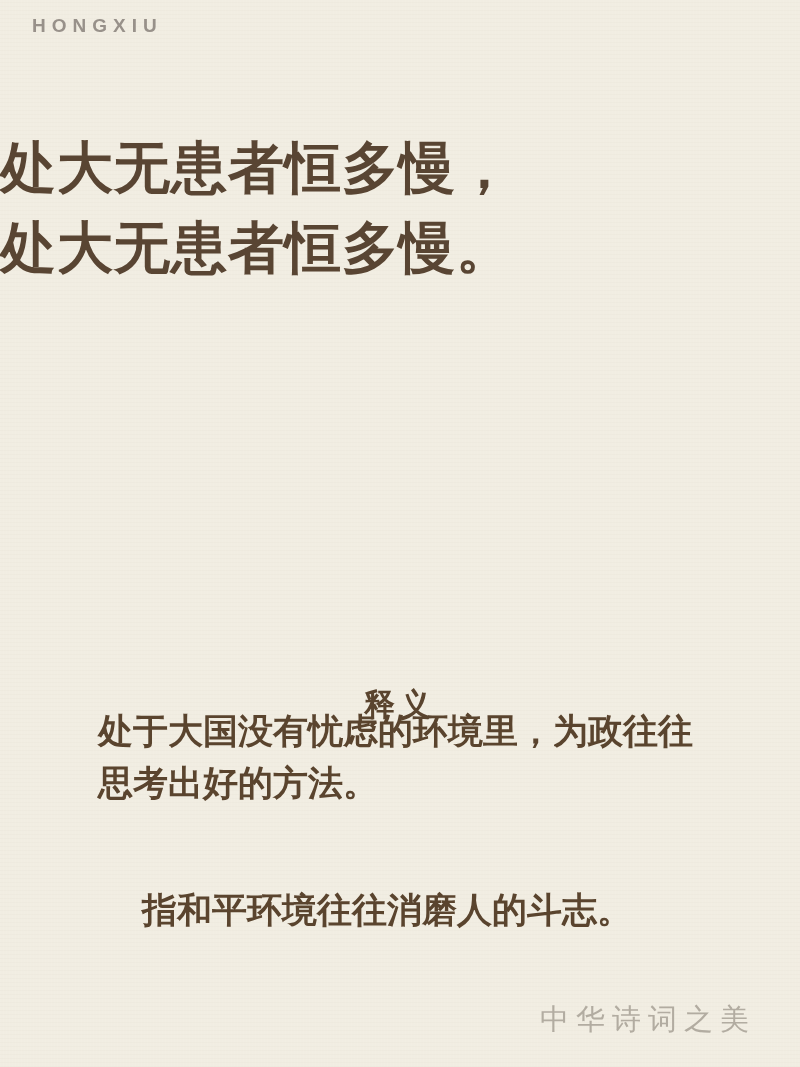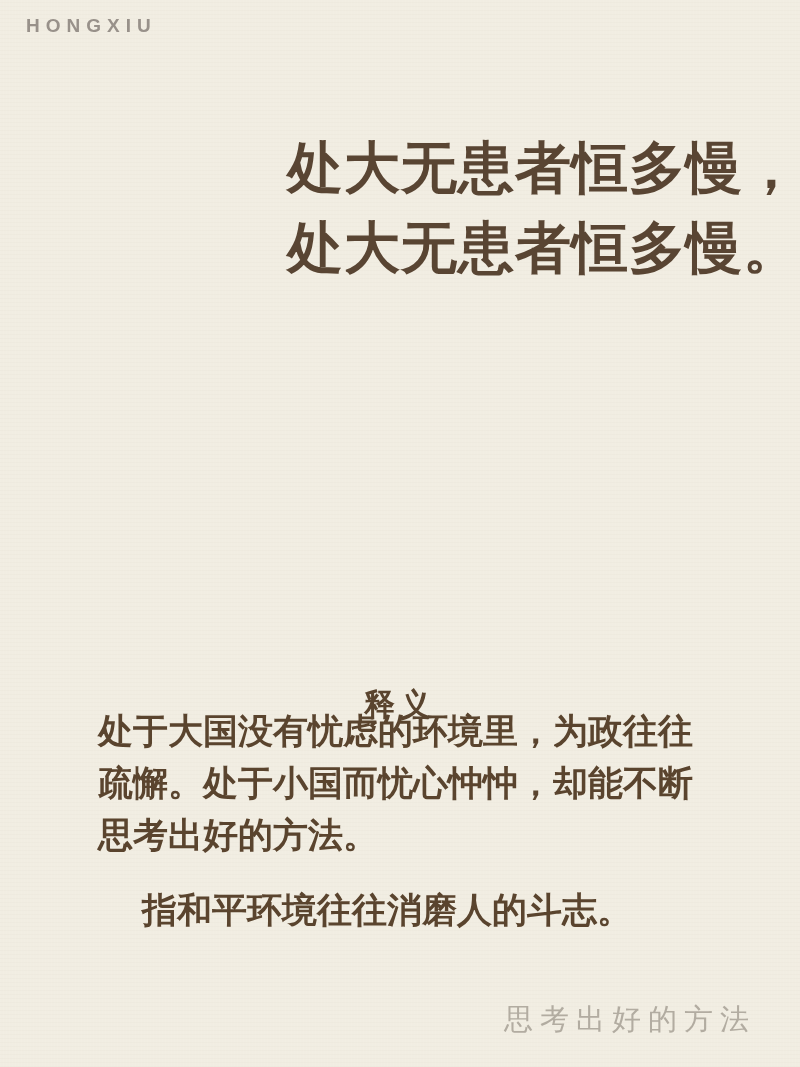--- a/index.html
+++ b/index.html
@@ -13,33 +13,33 @@
     width: 800px;
     height: 1067px;
     overflow: hidden;
     background-color: #f1ede2;
     background-image:
       repeating-linear-gradient(0deg, rgba(120,110,90,0.025) 0 1px, transparent 1px 4px),
       repeating-linear-gradient(90deg, rgba(255,255,255,0.05) 0 1px, transparent 1px 3px);
   }
   .brand {
     position: absolute;
-    left: 26px;
+    left: 32px;
     top: 15px;
     font-size: 19px;
     font-weight: bold;
     letter-spacing: 6px;
     color: #98918a;
   }
   .quote {
     position: absolute;
     left: 0;
     right: 0;
     top: 128px;
-    text-align: right;
+    text-align: left;
     font-family: "Liberation Serif", "DejaVu Serif", serif;
     font-weight: bold;
     font-size: 56px;
     line-height: 80px;
     letter-spacing: 1px;
     color: #594533;
   }
   .quote-source {
     position: absolute;
     right: 84px;
@@ -102,21 +102,20 @@
   <div class="quote">
     <div>处大无患者恒多慢，</div>
     <div>处大无患者恒多慢。</div>
   </div>
 
 
   <div class="explain-heading">释义</div>
 
   <div class="explain-para1">
     <div>处于大国没有忧虑的环境里，为政往往</div>
-    <div>疏懈。处于小国而忧心忡忡，却能不断</div>
     <div>思考出好的方法。</div>
   </div>
 
   <div class="explain-para2">指和平环境往往消磨人的斗志。</div>
 
-  <div class="watermark">思考出好的方法</div>
+  <div class="watermark">中华诗词之美</div>
 
 </div>
 
 </body></html>

